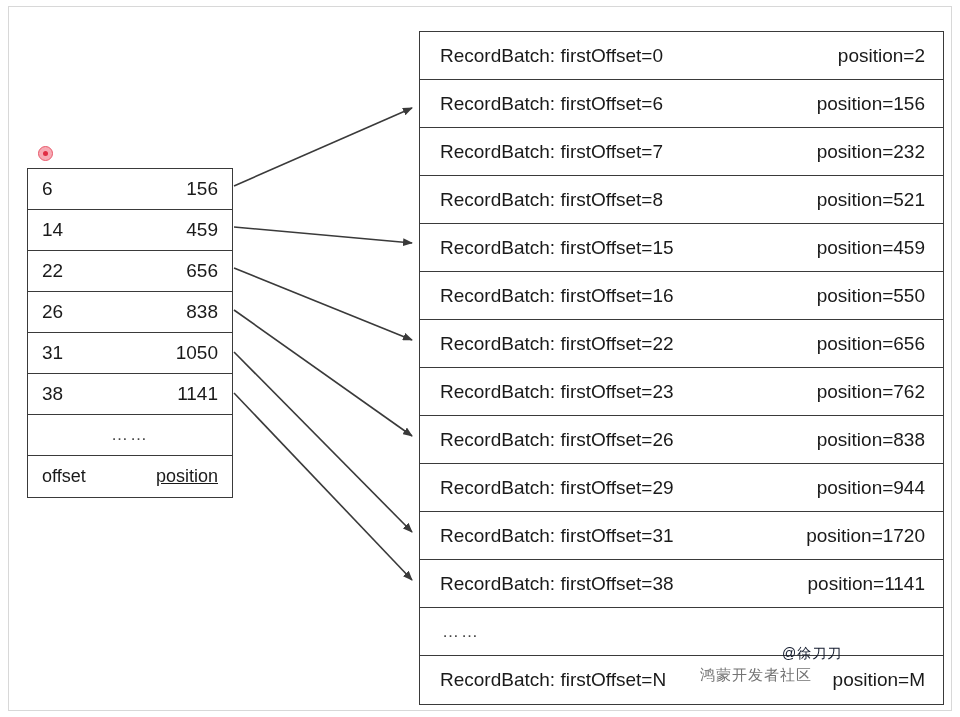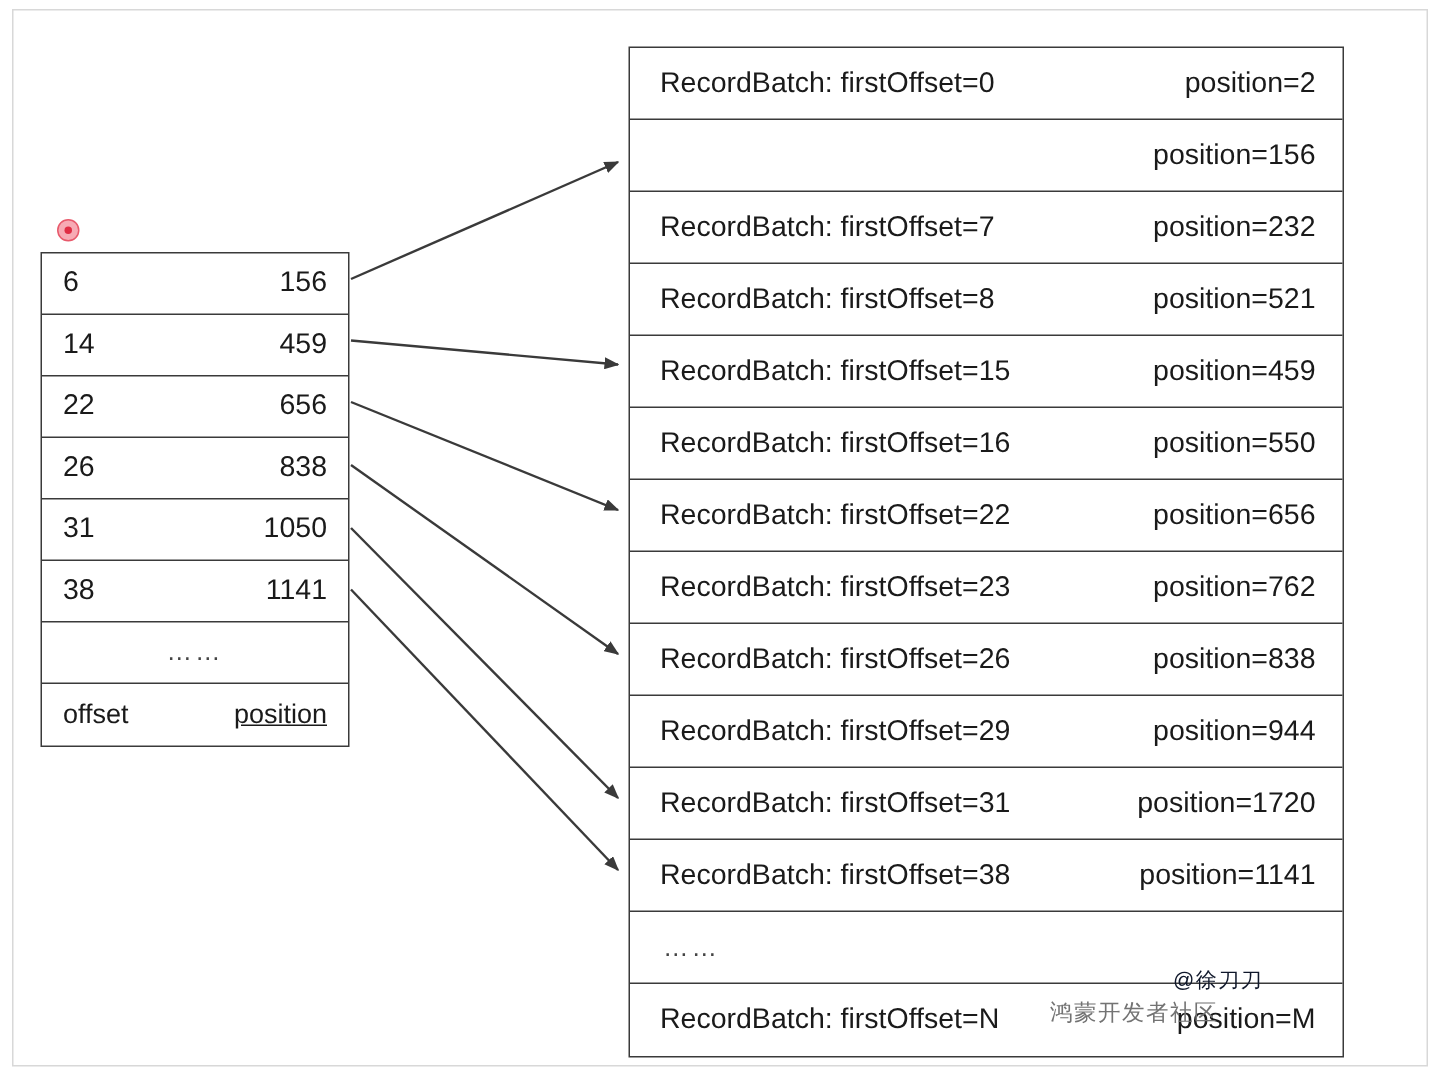--- a/index.html
+++ b/index.html
@@ -71,21 +71,21 @@
     left:4px;top:4px;
     width:5px;height:5px;
     border-radius:50%;
     background:#e02d44;
   }
 
   
   .log-table{
     position:absolute;
     left:419px; top:31px;
-    width:477px;
+    width:525px;
     border:1px solid #3a3a3a;
     box-sizing:border-box;
     background:#fff;
   }
   .log-row{
     height:48px;
     border-bottom:1px solid #3a3a3a;
     box-sizing:border-box;
     display:flex;
     align-items:center;
@@ -185,20 +185,21 @@
       <span class="position">position</span>
     </div>
   </div>
 
   <div class="log-table">
     <div class="log-row">
       <span class="batch">RecordBatch: firstOffset=0</span>
       <span class="pos">position=2</span>
     </div>
     <div class="log-row">
+      <span class="batch">RecordBatch: firstOffset=6</span>
       <span class="pos">position=156</span>
     </div>
     <div class="log-row">
       <span class="batch">RecordBatch: firstOffset=7</span>
       <span class="pos">position=232</span>
     </div>
     <div class="log-row">
       <span class="batch">RecordBatch: firstOffset=8</span>
       <span class="pos">position=521</span>
     </div>

